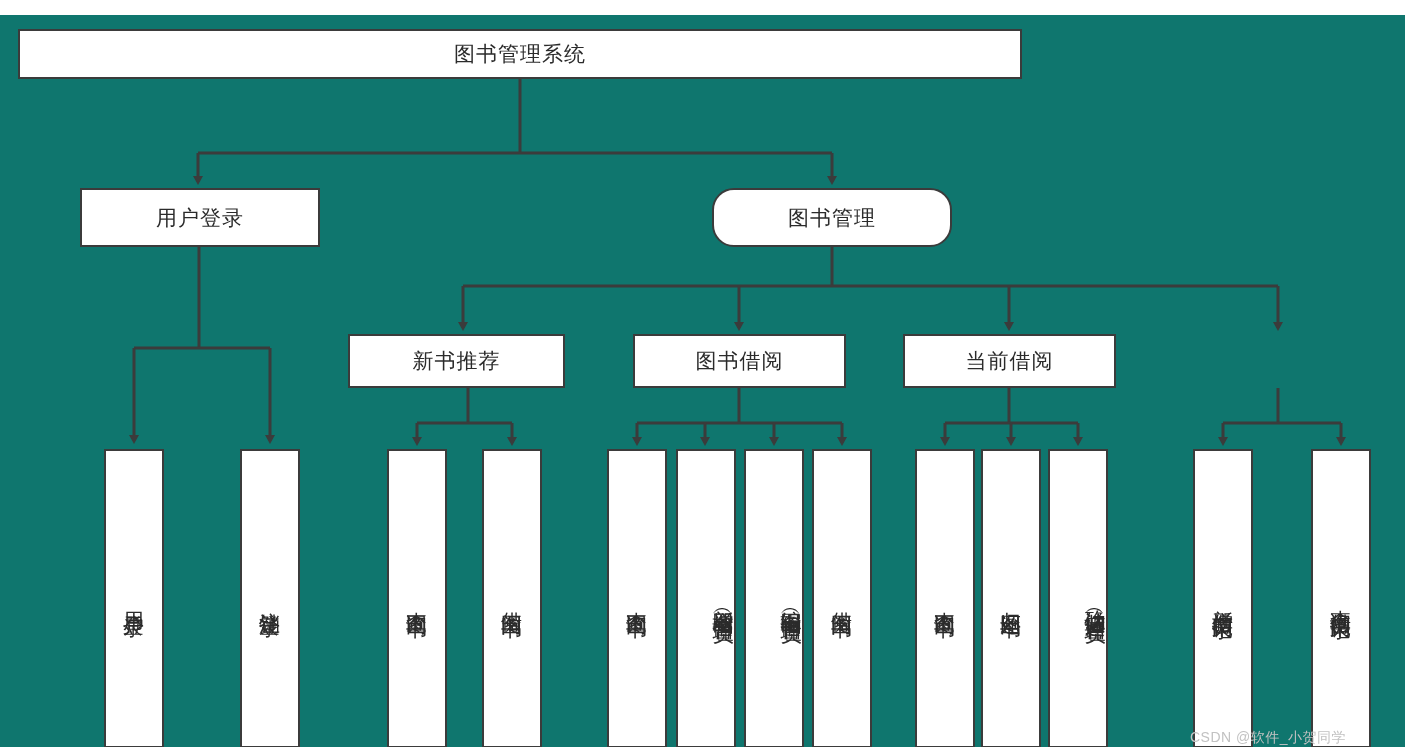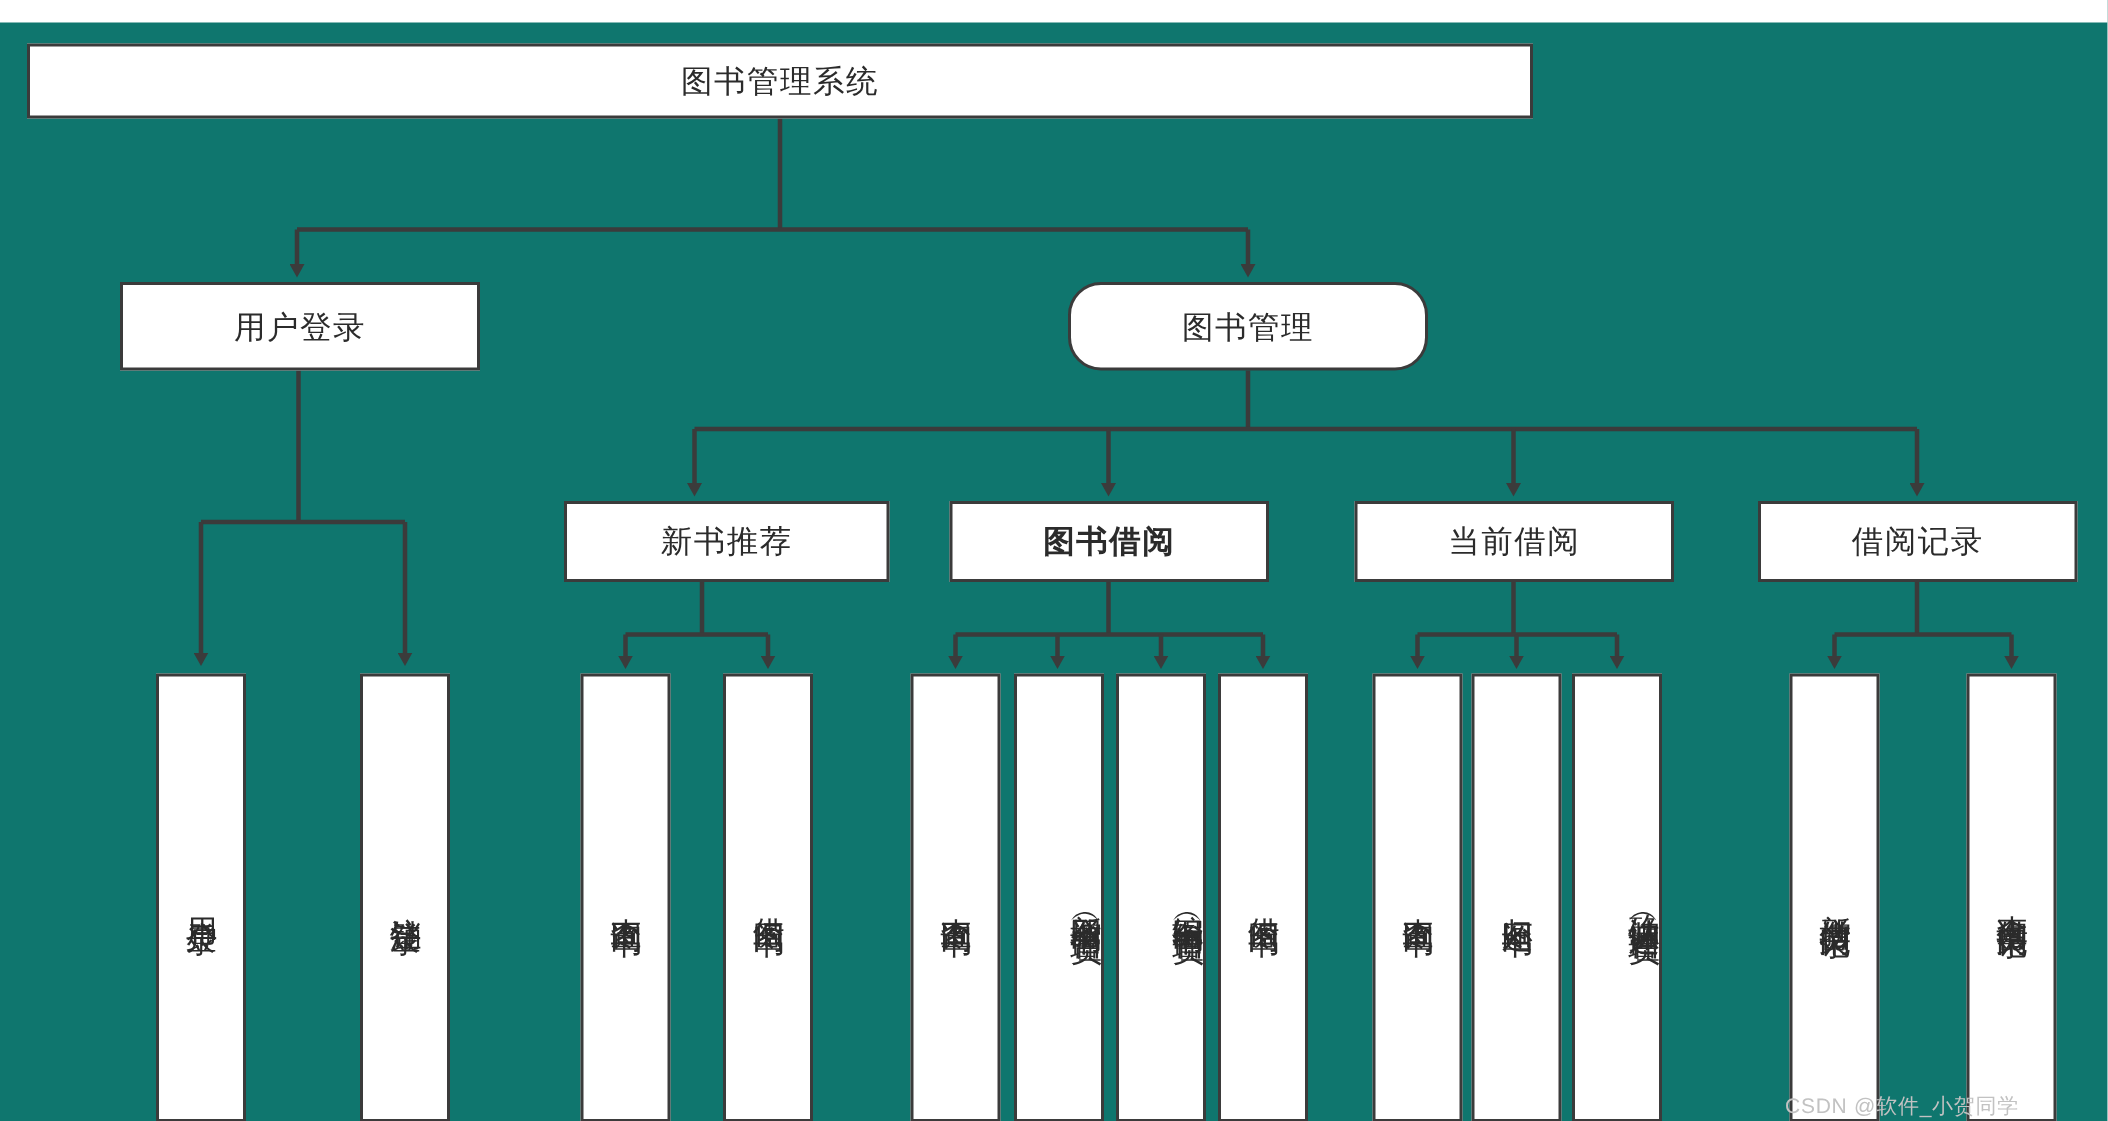--- a/index.html
+++ b/index.html
@@ -121,31 +121,28 @@
     <span>图书管理系统</span>
   </div>
 
   <div class="node h" style="left:80px; top:173px; width:240px; height:59px;">
     <span>用户登录</span>
   </div>
   <div class="node h" style="left:712px; top:173px; width:240px; height:59px;border-radius:22px;">
     <span>图书管理</span>
   </div>
 
-  <div class="node h" style="left:376px; top:319px; width:217px; height:54px;">
+  <div class="node h" style="left:348px; top:319px; width:217px; height:54px;">
     <span>新书推荐</span>
   </div>
-  <div class="node h" style="left:633px; top:319px; width:213px; height:54px;font-weight:bold;">
+  <div class="node h" style="left:633px; top:319px; width:213px; height:54px;">
     <span>图书借阅</span>
   </div>
   <div class="node h" style="left:903px; top:319px; width:213px; height:54px;align-items:center;">
     <span>当前借阅</span>
-  </div>
-  <div class="node h" style="left:1172px; top:319px; width:213px; height:54px;">
-    <span>借阅记录</span>
   </div>
 
   <div class="node v mid" style="left:104px; top:434px; width:60px; height:299px;">
     <span>用户登录</span>
   </div>
   <div class="node v mid" style="left:240px; top:434px; width:60px; height:299px;">
     <span>注销登录</span>
   </div>
 
   <div class="node v mid" style="left:387px; top:434px; width:60px; height:299px;">

